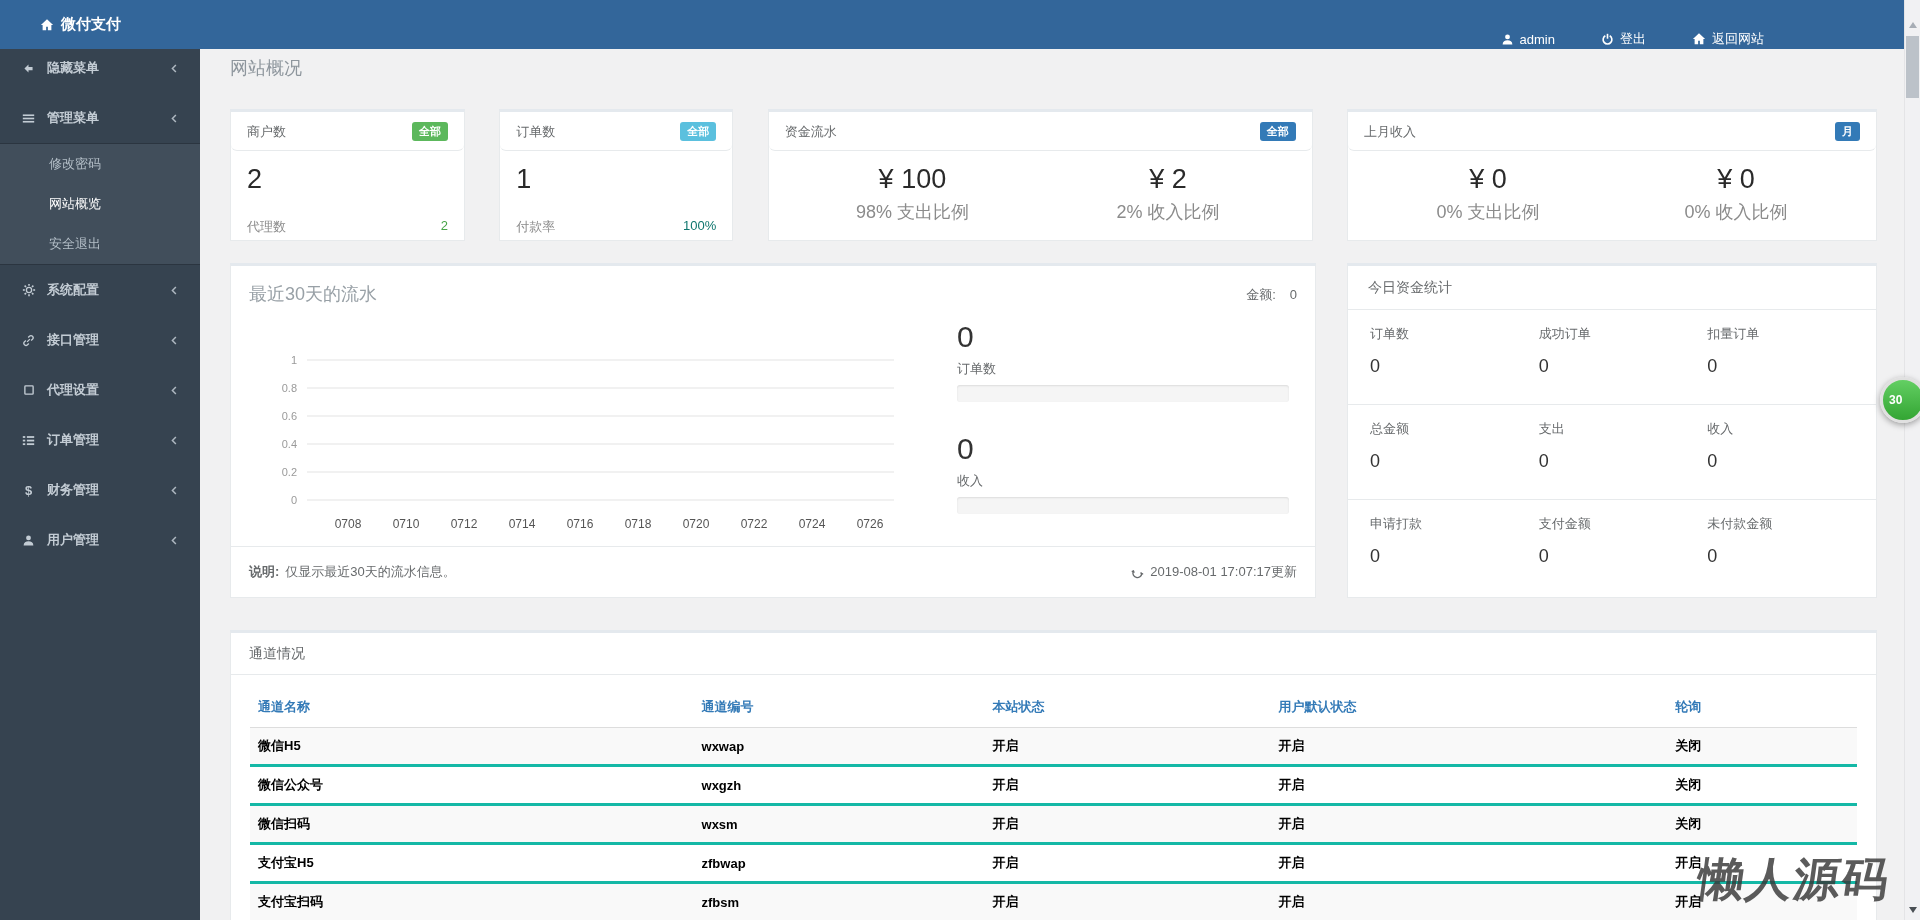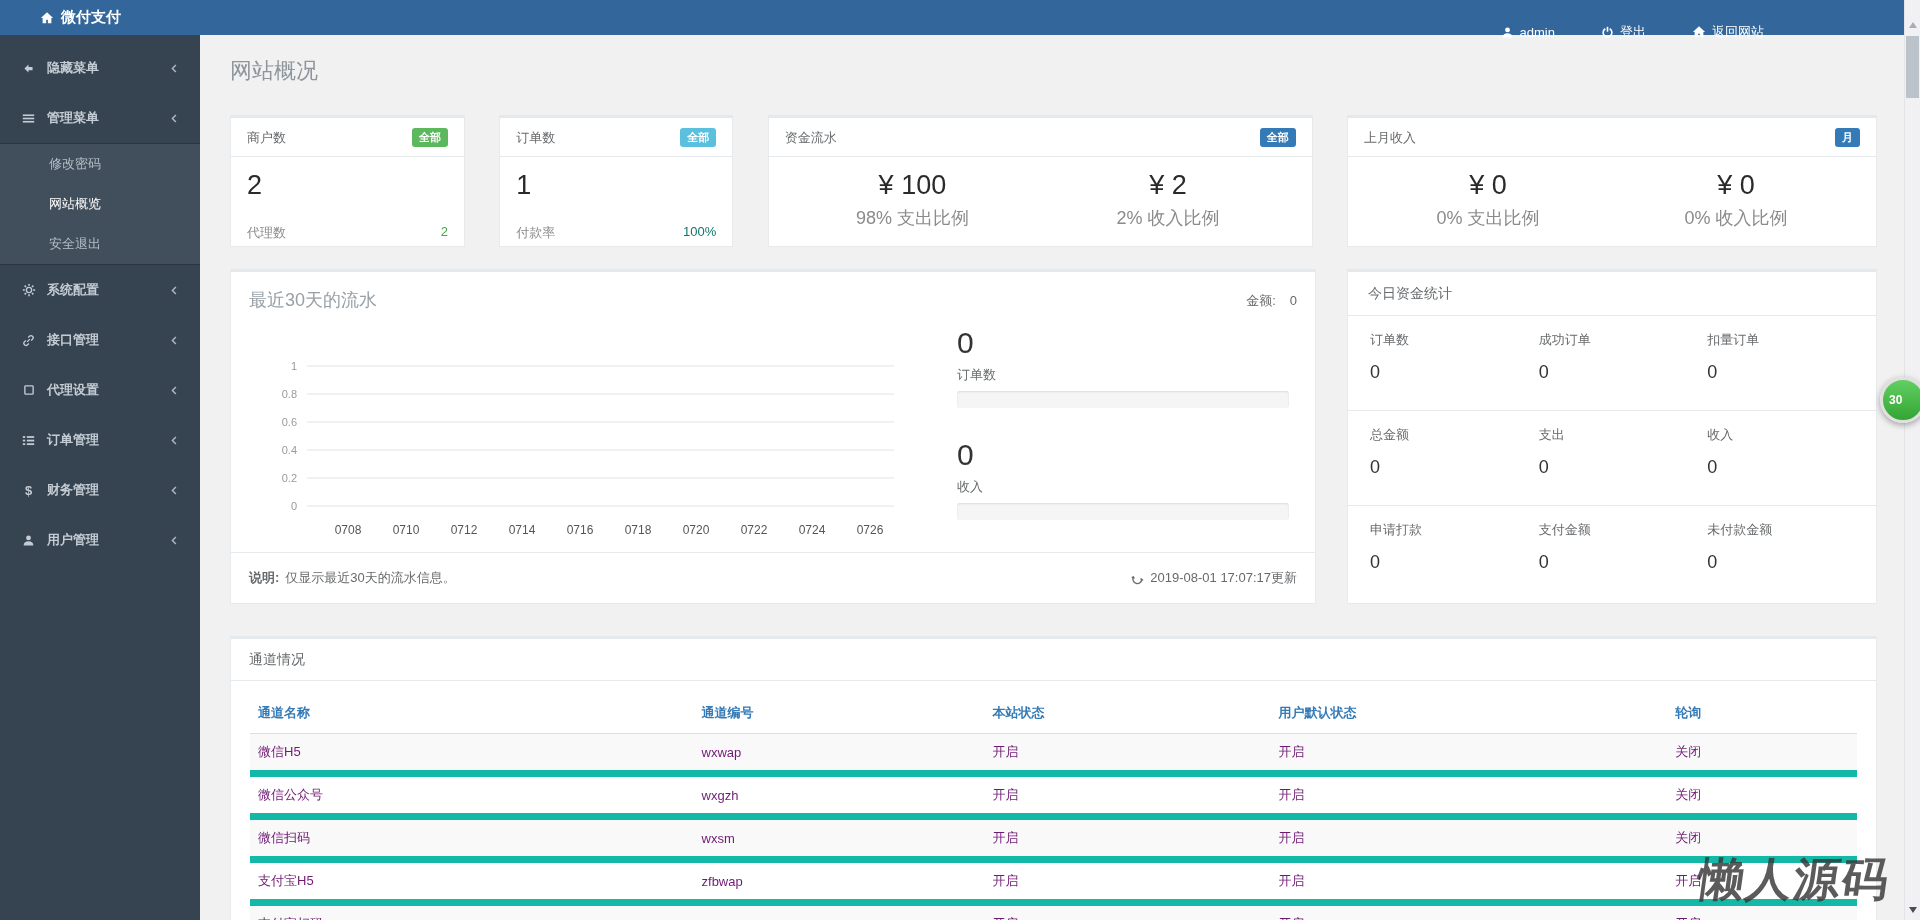--- a/index.html
+++ b/index.html
@@ -7,21 +7,21 @@
   body {
     position:relative; overflow:hidden;
     background:#f1f1f2;
     font-family:"Liberation Sans","DejaVu Sans",sans-serif;
     font-size:13px; color:#676a6c;
   }
   svg { display:block; }
 
   
   .navbar {
-    position:absolute; left:0; top:0; width:1904px; height:35px;
+    position:absolute; left:0; top:0; width:1904px; height:49px;
     background:#33669a; display:flex; align-items:center;
     justify-content:space-between; padding:0 140px 0 40px; z-index:10;
   }
   .brand { display:flex; align-items:center; gap:7px; color:#fff;
     font-size:15px; font-weight:700; cursor:pointer; }
   .nav-right { display:flex; align-items:center; gap:46px; }
   .nav-link { display:flex; align-items:center; gap:6px; color:#fff;
     font-size:13px; cursor:pointer;margin-top:29px; }
   .nav-link .ico, .brand .ico { display:flex; }
 
@@ -36,31 +36,31 @@
   .side-item .chev { margin-left:auto; opacity:.85; display:flex; }
   .submenu { background:#414e5b; border-top:1px solid #2b3540; border-bottom:1px solid #2b3540; }
   .sub-item { height:40px; line-height:40px; padding-left:49px;
     color:#b4bfc8; font-size:13px; cursor:pointer; }
   .sub-item.active { color:#ffffff; }
   .dollar-glyph { font-weight:700; font-size:13px; color:inherit; }
 
   
   .main { position:absolute; left:200px; top:33px; width:1704px; height:887px;
     overflow:hidden; padding:0 27px 0 30px; }
-  .page-title { margin-top:23px; font-size:22px; font-weight:400; color:#8e969d; }
+  .page-title { margin-top:23px; font-size:18px; font-weight:400; color:#8e969d; }
 
   .panel { background:#fff; border:1px solid #e7eaec; border-top:3px solid #e4e9ee; }
 
   
   .cards-row { display:flex; justify-content:space-between; margin-top:29px; }
   .card { height:132px; }
   .card.w1 { width:235px; } .card.w2 { width:234px; }
   .card.w3 { width:545px; } .card.w4 { width:530px; }
   .card-head { display:flex; align-items:center; justify-content:space-between;
-    padding:10px 16px 9px; border-bottom:1px solid #e7eaec; }
+    padding:10px 16px 9px; border-bottom:1px solid #e7eaec;border-radius:6px; }
   .card-title { font-size:13px; color:#676a6c; }
   .badge { color:#fff; font-size:11px; font-weight:700; padding:2px 7px; border-radius:3px; }
   .card-body { padding:12px 16px 0; }
   .big-num { font-size:27px; color:#2a2a2a; line-height:32px; }
   .card-foot { display:flex; justify-content:space-between; margin-top:23px;
     font-size:13px; }
   .card-foot .fl { color:#8b8b8b; }
   .wide-body { display:flex; padding:12px 16px 0;text-align:center; }
   .wide-col { flex:1; }
   .wide-col .sub { font-size:18px; color:#8b8b8b; margin-top:5px; }
@@ -97,21 +97,21 @@
   .t-value { font-size:18px; color:#333; margin-top:13px; }
 
   
   .channels-panel { margin-top:32px; height:420px; }
   .channels-header { padding:12px 18px 11px; font-size:14px; color:#676a6c;
     border-bottom:1px solid #e7eaec; }
   .table-wrap { margin:15px 19px 0; }
   table { width:100%; border-collapse:collapse; font-size:13px; table-layout:fixed; }
   th { text-align:left; color:#337ab7; font-weight:700;
     padding:8px 8px 11px; border-bottom:1px solid #dddddd; cursor:pointer; }
-  td { color:#701a75; padding:9px 8px; border-bottom:7px solid #14b8a6; }
+  td { color:#000000; padding:9px 8px; border-bottom:3px solid #14b8a6;font-weight:bold; }
   tbody tr:nth-child(odd) td { background:#f9f9f9; }
 
   
   .ytick { font-size:11px; fill:#9a9a9a; }
   .xtick { font-size:12px; fill:#555; }
   .gline { stroke:#e3e3e3; stroke-width:1; }
 
   
   .scrollbar { position:absolute; right:0; top:0; width:16px; height:920px;
     background:#f1f1f3; border-left:1px solid #e4e4e6; z-index:40; }

